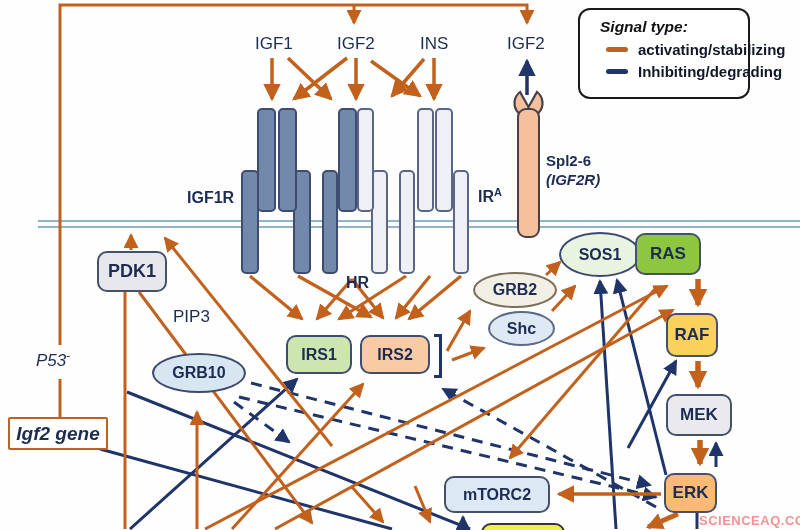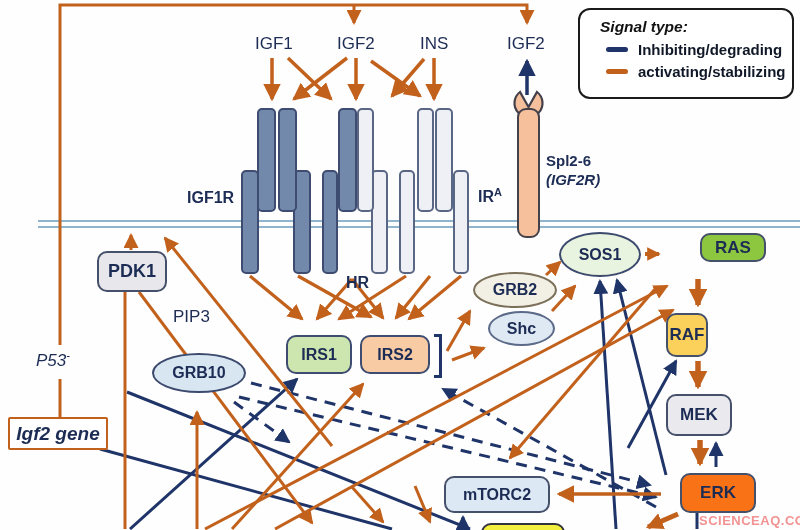--- a/index.html
+++ b/index.html
@@ -121,29 +121,29 @@
       <line class="ao" x1="275" y1="529" x2="673" y2="310" marker-end="url(#mO)"></line>
       <line class="ao" x1="655" y1="289" x2="510" y2="458" marker-end="url(#mO)"></line>
       <line class="ao" x1="232" y1="529" x2="363" y2="384" marker-end="url(#mO)"></line>
       <line class="ao" x1="352" y1="487" x2="383" y2="522" marker-end="url(#mO)"></line>
       <line class="ao" x1="415" y1="486" x2="430" y2="522" marker-end="url(#mO)"></line>
     </g>
 
     <path d="M520,92 A14,14 0 1 0 537,92 L528.5,107 Z" fill="#f5c09b" stroke="#44414b" stroke-width="2.2"></path>
   </svg>
 
-  <div id="legend" style="left:578px;top:8px;width:216px;height:91px;padding:8px 6px 6px 20px;">
+  <div id="legend" style="left:578px;top:8px;width:172px;height:91px;padding:8px 6px 6px 20px;">
     <div class="t">Signal type:</div>
+    <div class="row">
+      <span class="dash" style="background:var(--act)"></span>
+      <span class="lbl">activating/stabilizing</span>
+    </div>
     <div class="row">
       <span class="dash" style="background:var(--inh)"></span>
       <span class="lbl">Inhibiting/degrading</span>
-    </div>
-    <div class="row">
-      <span class="dash" style="background:var(--act)"></span>
-      <span class="lbl">activating/stabilizing</span>
     </div>
   </div>
 
   <div class="lig" style="left:255px;top:34px;">IGF1</div>
   <div class="lig" style="left:337px;top:34px;">IGF2</div>
   <div class="lig" style="left:420px;top:34px;">INS</div>
   <div class="lig" style="left:507px;top:34px;">IGF2</div>
 
   <div class="bar dark" style="left:241px;top:170px;width:18px;height:104px;"></div>
   <div class="bar dark" style="left:293px;top:170px;width:18px;height:104px;"></div>
@@ -196,30 +196,30 @@
   <div class="node ellipse" style="left:473px;top:272px;width:84px;height:36px;background:#f2efe4;border-color:#7a6f58;">
     <span>GRB2</span>
     </div>
   <div class="node ellipse" style="left:488px;top:311px;width:67px;height:35px;background:#dfe9f4;border-color:#5b6a88;">
     <span>Shc</span>
     </div>
   <div class="node ellipse" style="left:559px;top:232px;width:82px;height:45px;background:#e8f3e0;">
     <span>SOS1</span>
     </div>
 
-  <div class="node box" style="left:700px;top:233px;width:66px;height:29px;background:#8dc63f;font-size:17px;">
+  <div class="node box" style="left:635px;top:233px;width:66px;height:42px;background:#8dc63f;font-size:17px;">
     <span>RAS</span>
     </div>
-  <div class="node box" style="left:666px;top:313px;width:42px;height:44px;background:#fbd15b;font-size:17px;">
+  <div class="node box" style="left:666px;top:313px;width:52px;height:44px;background:#fbd15b;font-size:17px;">
     <span>RAF</span>
     </div>
   <div class="node box" style="left:666px;top:394px;width:66px;height:42px;background:#e9e9ee;font-size:17px;">
     <span>MEK</span>
     </div>
-  <div class="node box" style="left:680px;top:473px;width:76px;height:40px;background:#f97316;font-size:17px;">
+  <div class="node box" style="left:664px;top:473px;width:53px;height:40px;background:#fdba74;font-size:17px;">
     <span>ERK</span>
     </div>
 
   <div class="node box" style="left:444px;top:476px;width:106px;height:37px;background:#dce8f3;">
     <span>mTORC2</span>
     </div>
   <div class="node box" style="left:481px;top:523px;width:84px;height:24px;background:#f2ef3f;border-color:#33333d;"></div>
 
   <div id="watermark" style="left:699px;top:513px;">SCIENCEAQ.COM</div>
 </div>

